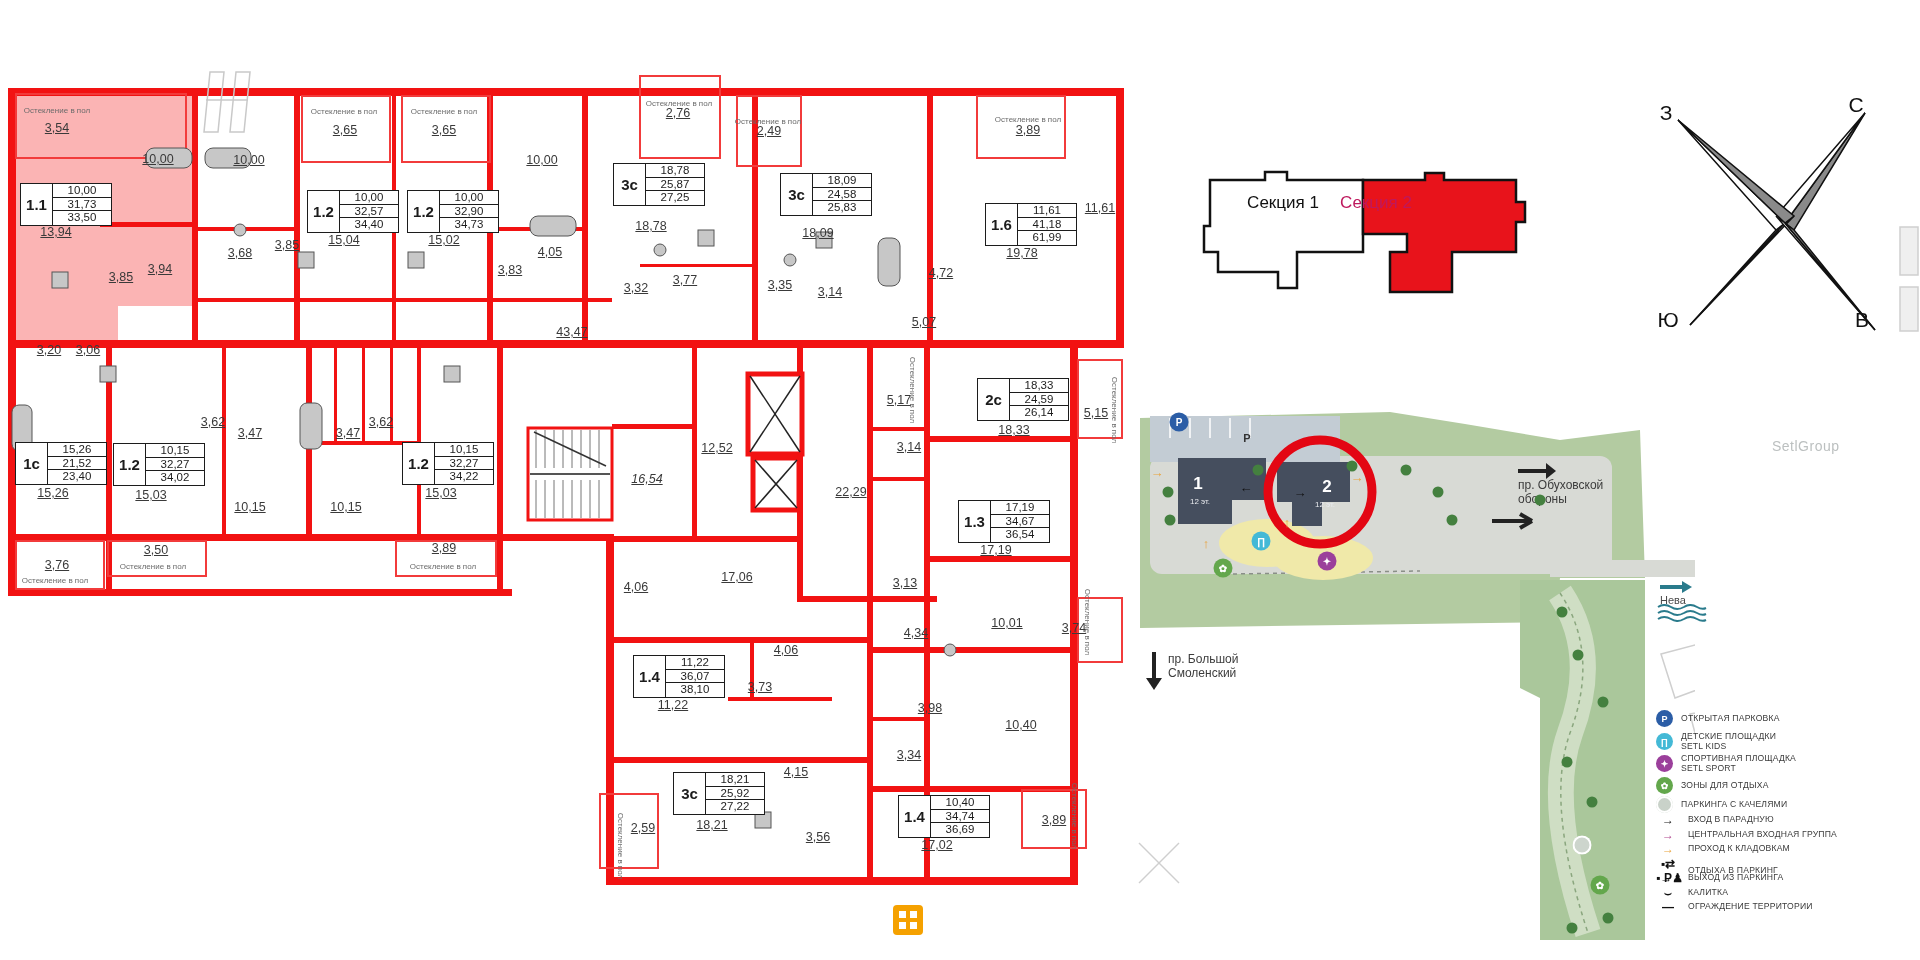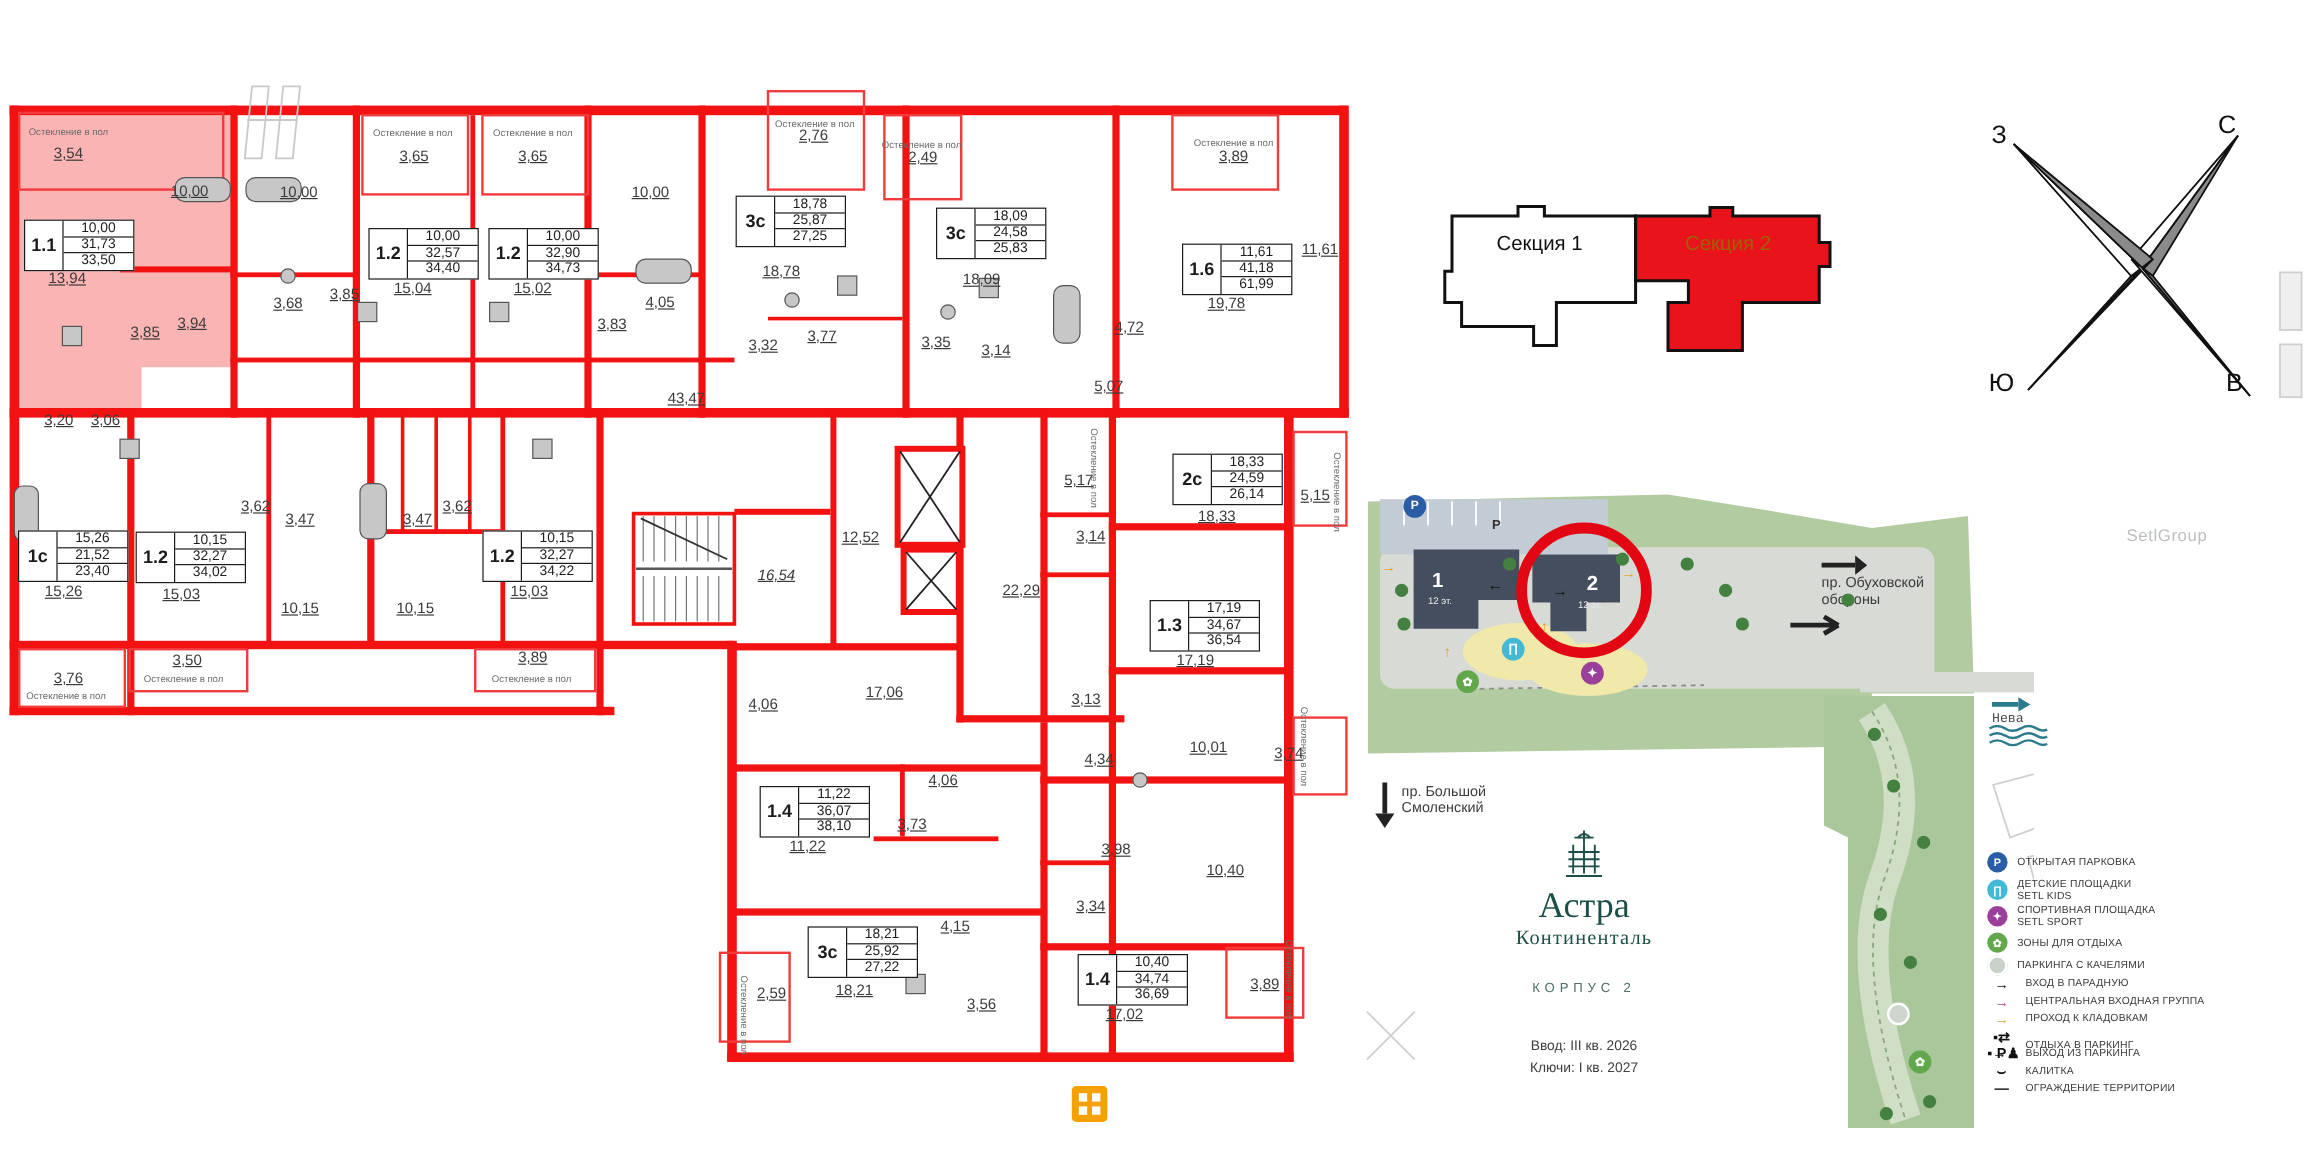--- a/index.html
+++ b/index.html
@@ -22,21 +22,21 @@
   .apt-vals { flex:1; display:flex; flex-direction:column; }
   .apt-vals div { height:13.6px; line-height:13.6px; text-align:center;
     font-size:11.5px; color:#1c1c1c; border-bottom:1.6px solid #1c1c1c; }
   .apt-vals div:last-child { border-bottom:none; }
 
   
   .sec-label { position:absolute; transform:translate(-50%,-50%); font-size:17px; }
   .compass-letter { position:absolute; transform:translate(-50%,-50%);
     font-size:21px; color:#111; }
   .road-label { position:absolute; font-size:12px; color:#3c3c3c; white-space:pre-line; }
-  .river-label { position:absolute; font-size:11px; color:#4a4a4a;font-family:Liberation Mono, monospace; }
+  .river-label { position:absolute; font-size:11px; color:#4a4a4a; }
   .map-poi { position:absolute; transform:translate(-50%,-50%); border-radius:50%;
     width:19px; height:19px; display:flex; align-items:center; justify-content:center;
     color:#fff; font-size:10px; font-weight:bold; }
   .map-poi.ring { box-shadow: inset 0 0 0 2px #fff; }
   .map-sym { position:absolute; transform:translate(-50%,-50%); font-size:13px;
     font-weight:bold; line-height:1; }
   .map-dot { position:absolute; transform:translate(-50%,-50%); border-radius:50%;
     width:11px; height:11px; }
   .bld-num { position:absolute; transform:translate(-50%,-50%); color:#fff;
     font-size:17px; font-weight:bold; }
@@ -395,21 +395,21 @@
           </div>
         </div>
       </div>
   </div>
 
   <svg width="330" height="135" viewBox="0 0 330 135" style="position:absolute;left:1200px;top:160px">
     <path d="M10,20 L65,20 L65,12 L87,12 L87,20 L163,20 L163,92 L97,92 L97,128 L78,128 L78,112 L18,112 L18,92 L4,92 L4,66 L10,66 Z" fill="#ffffff" stroke="#111" stroke-width="2.5"></path>
     <path d="M163,20 L225,20 L225,13 L244,13 L244,20 L316,20 L316,42 L325,42 L325,62 L316,62 L316,92 L252,92 L252,132 L190,132 L190,92 L207,92 L207,74 L163,74 Z" fill="#e8131b" stroke="#111" stroke-width="2.5"></path>
   </svg>
   <div class="sec-label" style="left:1283px;top:203px;color:#111">Секция 1</div>
-  <div class="sec-label" style="left:1440px;top:203px;color:#a16207">Секция 2</div>
+  <div class="sec-label" style="left:1376px;top:203px;color:#be185d">Секция 2</div>
 
   <svg width="240" height="250" viewBox="0 0 240 250" style="position:absolute;left:1650px;top:95px">
     <g stroke="#111" stroke-width="1.5">
       <polygon points="215,18 135,128 144,135" fill="#8a8a8a"></polygon>
       <polygon points="215,18 135,128 126,121" fill="#fff"></polygon>
       <polygon points="40,230 135,128 126,135" fill="#8a8a8a"></polygon>
       <polygon points="40,230 135,128 144,121" fill="#fff"></polygon>
       <polygon points="28,25 135,128 126,135" fill="#fff"></polygon>
       <polygon points="28,25 135,128 144,121" fill="#8a8a8a"></polygon>
       <polygon points="225,235 135,128 126,121" fill="#fff"></polygon>
@@ -582,39 +582,20 @@
         </div>
       </div>
       <div class="legend-row" style="top: 900px;">
         <div class="lg-sym" style="color: rgb(17, 17, 17);">—</div>
         <div class="lg-text">
           <div class="">ОГРАЖДЕНИЕ ТЕРРИТОРИИ</div>
         </div>
       </div>
     </div>
 
-  <div id="brand">
-    <svg width="42" height="44" viewBox="0 0 42 44" style="display:block;margin:0 auto">
-      <g stroke="#1c4f47" stroke-width="1.6" fill="none">
-        <path d="M21,2 L21,14"></path>
-          <path d="M13,8 L29,8"></path>
-        <path d="M8,20 h26 M8,26 h26 M8,32 h26"></path>
-        <path d="M12,14 v24 M21,14 v24 M30,14 v24"></path>
-        <path d="M6,40 h30"></path>
-        <path d="M16,8 q5,-6 10,0"></path>
-      </g>
-    </svg>
-    <div class="l1">Астра</div>
-    <div class="l2">Континенталь</div>
-    <div class="korpus">КОРПУС 2</div>
-    <div class="dates">
-      <div>Ввод: III кв. 2026</div>
-      <div>Ключи: I кв. 2027</div>
-    </div>
-  </div>
   <div id="watermark">SetlGroup</div>
 
   <svg width="30" height="30" viewBox="0 0 30 30" style="position:absolute;left:893px;top:905px">
     <rect x="0" y="0" width="30" height="30" rx="4" fill="#f5a100"></rect>
     <g fill="#fff">
       <rect x="6" y="6" width="7" height="7"></rect>
         <rect x="17" y="6" width="7" height="7"></rect>
       <rect x="6" y="17" width="7" height="7"></rect>
         <rect x="17" y="17" width="7" height="7"></rect>
     </g>

